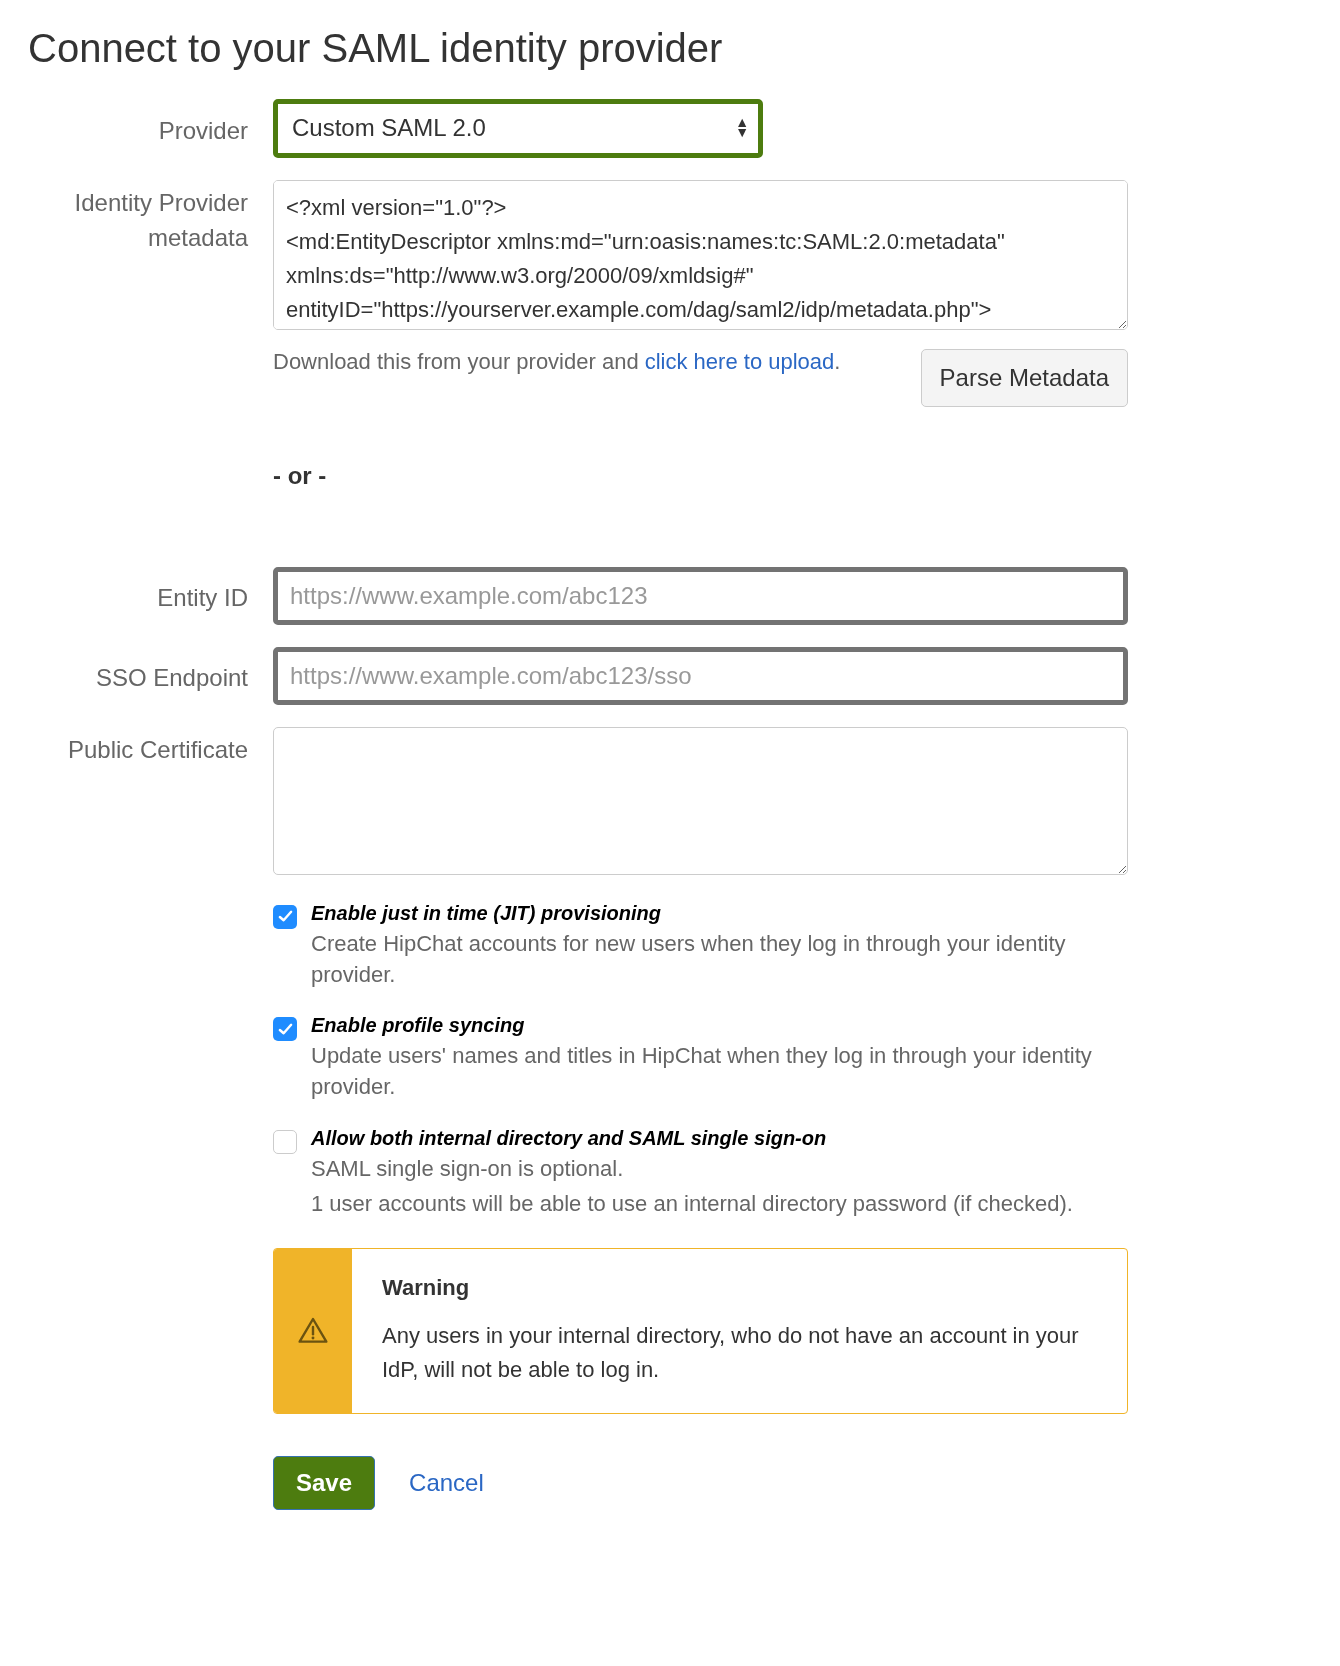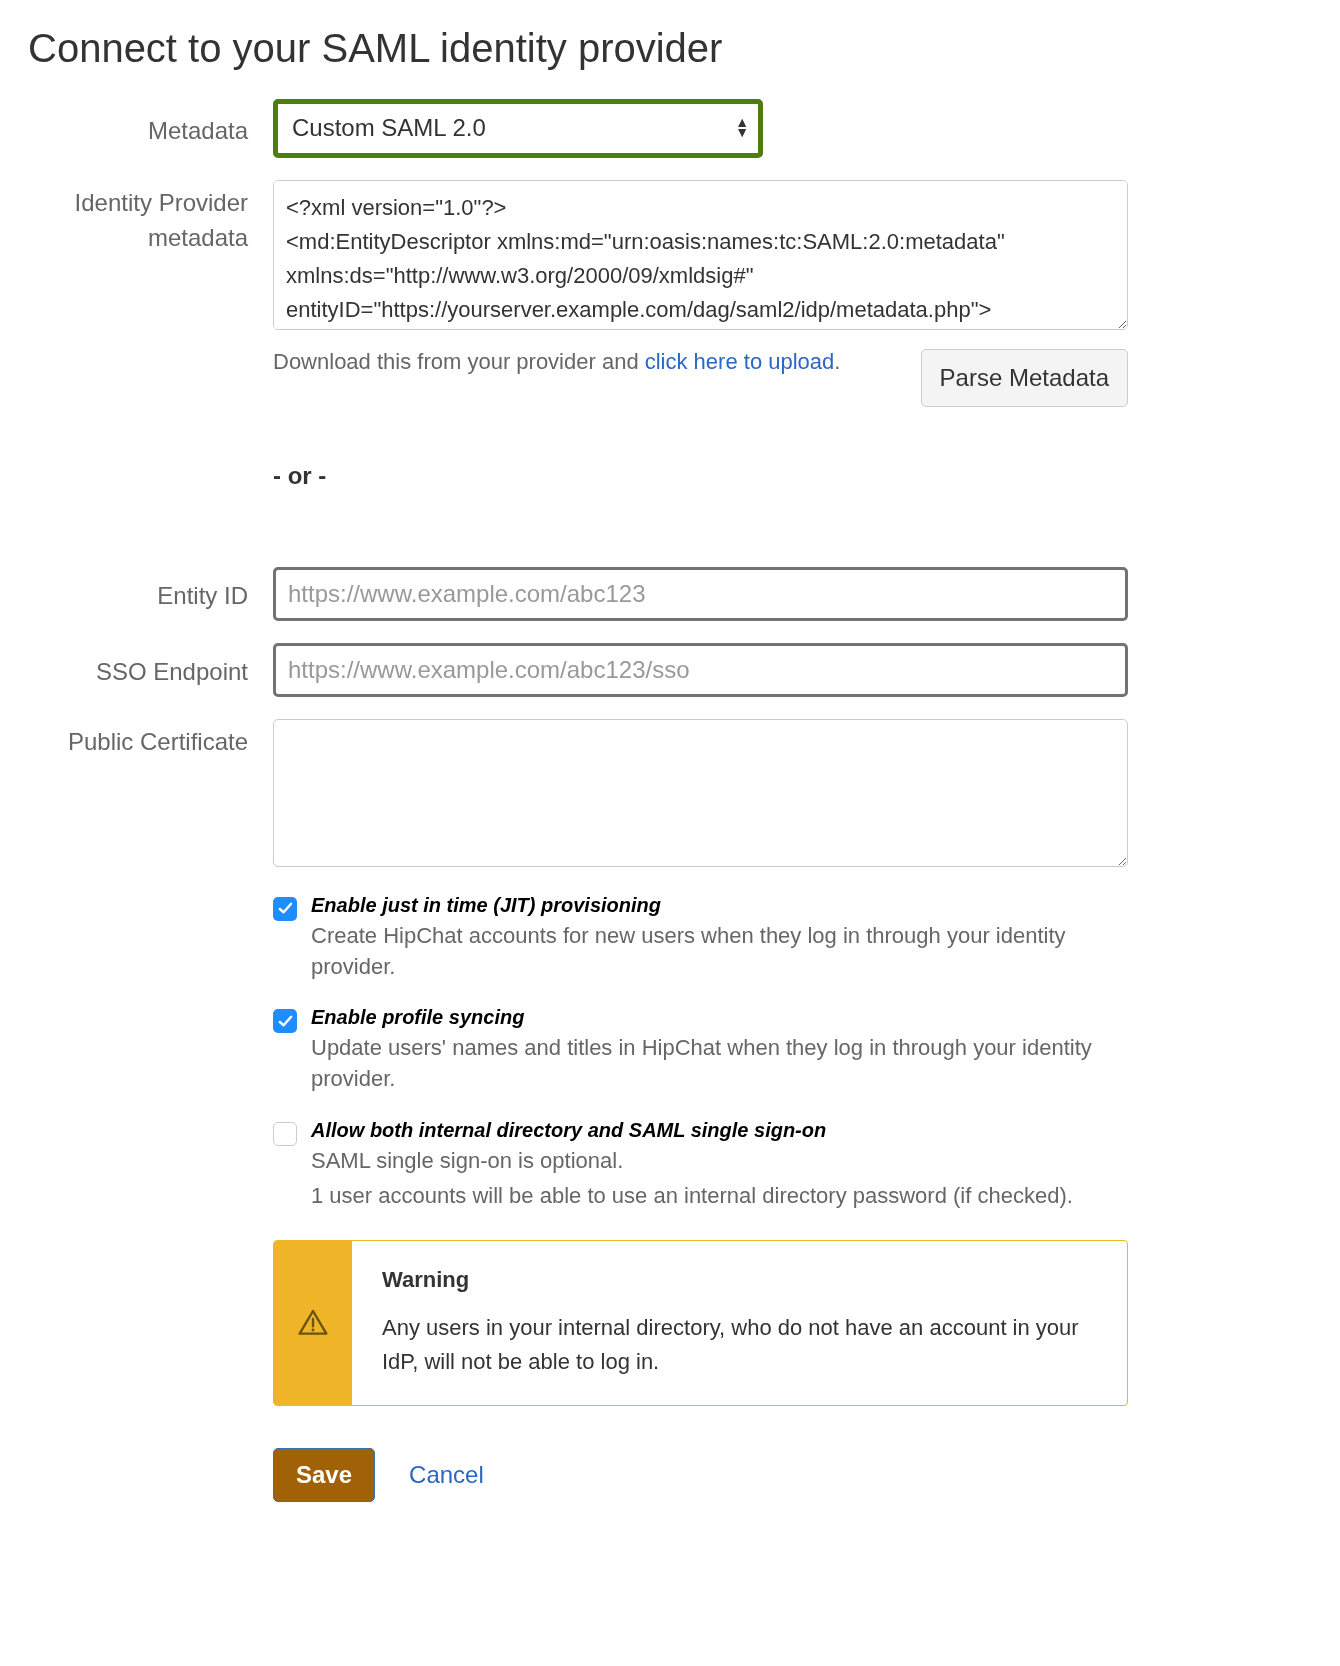--- a/index.html
+++ b/index.html
@@ -89,21 +89,21 @@
   .btn {
     font-size: 24px;
     padding: 14px 18px;
     border: 1px solid #ccc;
     border-radius: 5px;
     background: #f4f4f4;
     color: #333;
     cursor: pointer;
   }
   .btn-primary {
-    background: #a16207;
+    background: #4d7c0f;
     border-color: #3572b0;
     color: #fff;
     font-weight: 600;
     padding: 12px 22px;
   }
   .btn-link {
     background: none;
     border: none;
     color: #2a67c4;
     font-size: 24px;
@@ -114,21 +114,21 @@
     font-size: 24px;
     font-weight: 600;
     color: #333;
     margin: 55px 0 55px 0;
   }
   input[type=text] {
     width: 100%;
     font-family: inherit;
     font-size: 24px;
     padding: 10px 12px;
-    border: 3px solid #737373;
+    border: 5px solid #737373;
     border-radius: 5px;
     color: #333;
   }
   input[type=text]::placeholder { color: #999; }
   .check-row { display: flex; align-items: flex-start; margin-bottom: 24px; }
   .check-box {
     flex: 0 0 24px;
     width: 24px; height: 24px;
     border-radius: 5px;
     margin-right: 14px;
@@ -164,21 +164,21 @@
   .warning-text { line-height: 1.55; }
   .actions { margin-top: 42px; display: flex; align-items: center; gap: 24px; }
 </style>
 </head>
 <body>
 
 <div class="page">
   <h1>Connect to your SAML identity provider</h1>
 
   <div class="form-row align-center">
-    <div class="label-col">Metadata</div>
+    <div class="label-col">Provider</div>
     <div class="field-col">
       <div class="select-wrap">
         <select class="select">
           <option>Custom SAML 2.0</option>
         </select>
         <div class="select-arrows">
           <div>▲</div>
             <div>▼</div>
         </div>
       </div>

